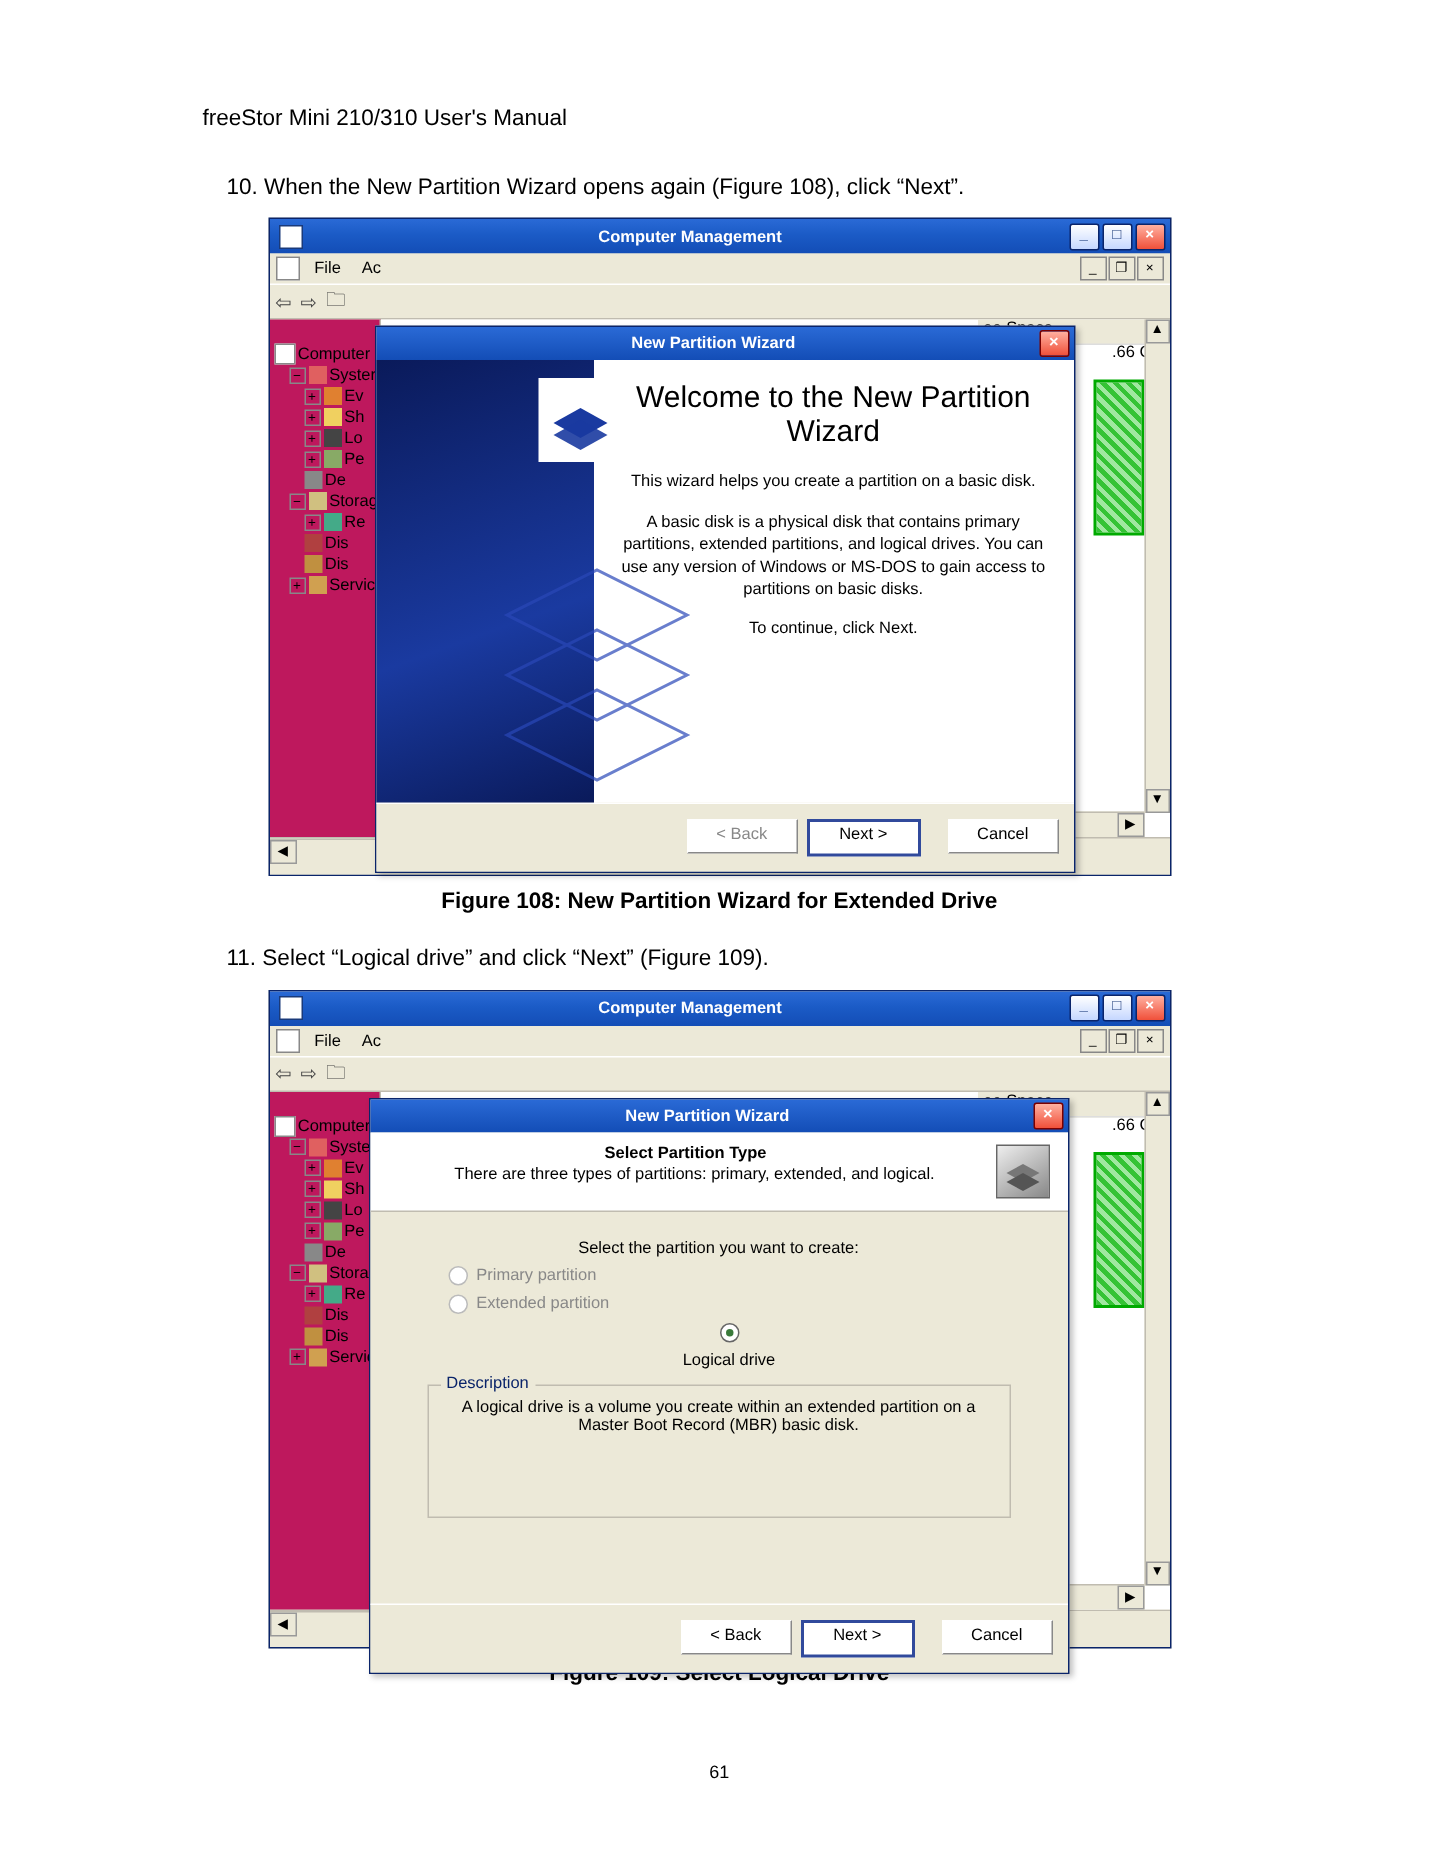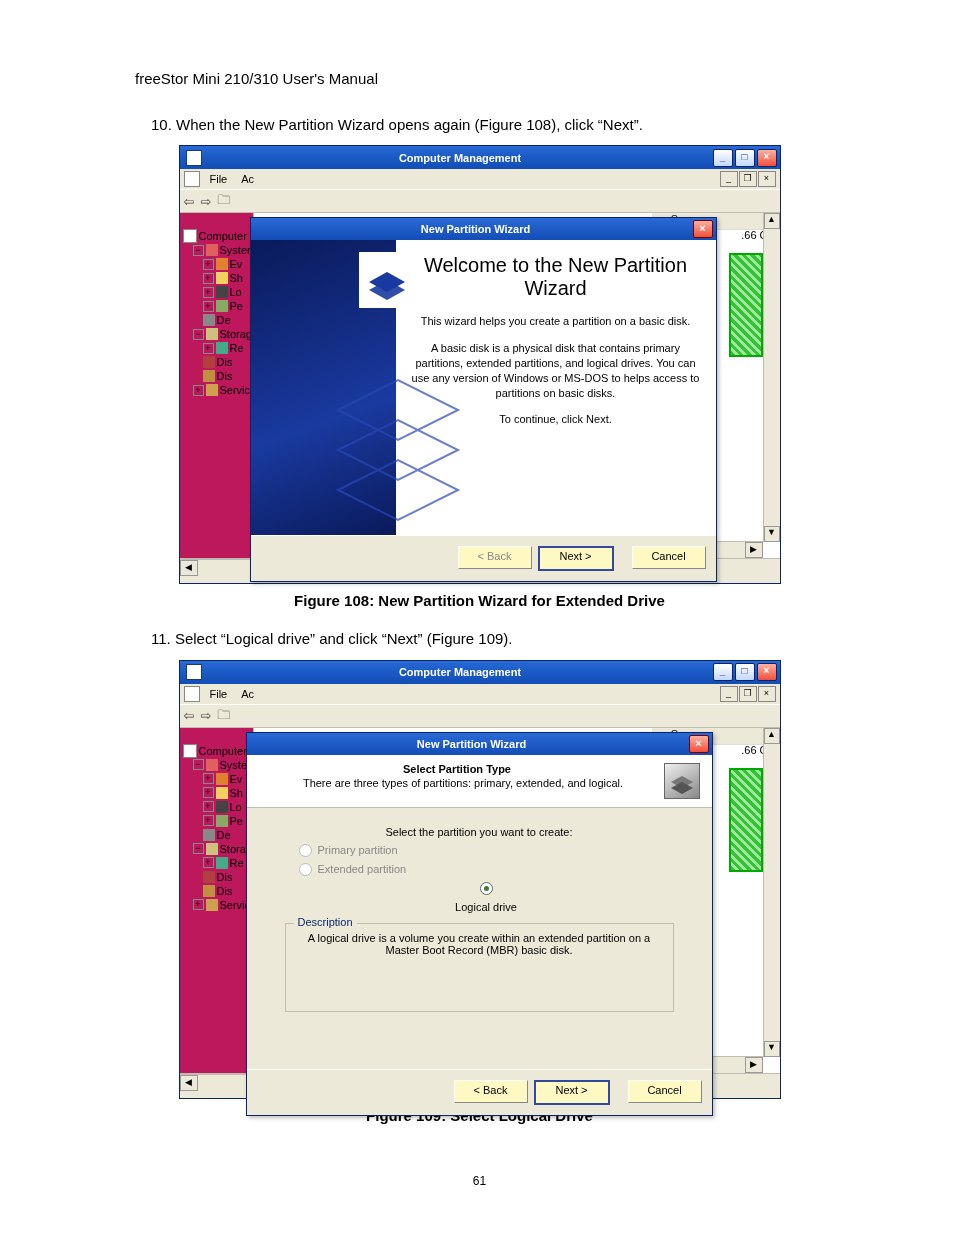--- a/index.html
+++ b/index.html
@@ -202,21 +202,21 @@
   .fieldset {
     border:1px solid #c0bcb0;margin-top:10px;padding:8px 10px 14px 10px;position:relative;height:65px;
   }
   .fieldset .legend{position:absolute;top:-8px;left:8px;background:#ece9d8;padding:0 4px;color:#0a246a;}
   .wiz-buttons {
     display:flex;justify-content:flex-end;gap:6px;
     padding:10px;border-top:1px solid #fff;background:#ece9d8;
   }
   .wiz-btn {
     width:72px;height:21px;font-size:11px;
-    background:#fef9c3;border:1px solid #888;
+    background:#ffffff;border:1px solid #888;
     border-top-color:#fff;border-left-color:#fff;
     text-align:center;line-height:19px;
   }
   .wiz-btn.primary{border:2px solid #314a9c;line-height:17px;}
   .wiz-btn.disabled{color:#888;}
 </style>
 </head>
 <body>
 
 <div class="page">
@@ -254,21 +254,21 @@
               <g stroke="#2a48b8" stroke-width="2" fill="none" opacity="0.7">
                 <polygon points="15,170 75,140 135,170 75,200"></polygon>
                 <polygon points="15,210 75,180 135,210 75,240"></polygon>
                 <polygon points="15,250 75,220 135,250 75,280"></polygon>
               </g>
             </svg>
           </div>
           <div class="wiz-main">
             <div class="wiz-h1">Welcome to the New Partition Wizard</div>
             <p class="wiz-p">This wizard helps you create a partition on a basic disk.</p>
-            <p class="wiz-p">A basic disk is a physical disk that contains primary partitions, extended partitions, and logical drives. You can use any version of Windows or MS-DOS to helps access to partitions on basic disks.</p>
+            <p class="wiz-p">A basic disk is a physical disk that contains primary partitions, extended partitions, and logical drives. You can use any version of Windows or MS-DOS to gain access to partitions on basic disks.</p>
             <p class="wiz-p">To continue, click Next.</p>
           </div>
         </div>
         <div class="wiz-buttons">
           <div class="wiz-btn disabled">&lt; Back</div>
           <div class="wiz-btn primary">Next &gt;</div>
           <div style="width:6px"></div>
           <div class="wiz-btn">Cancel</div>
         </div>
       </div>

